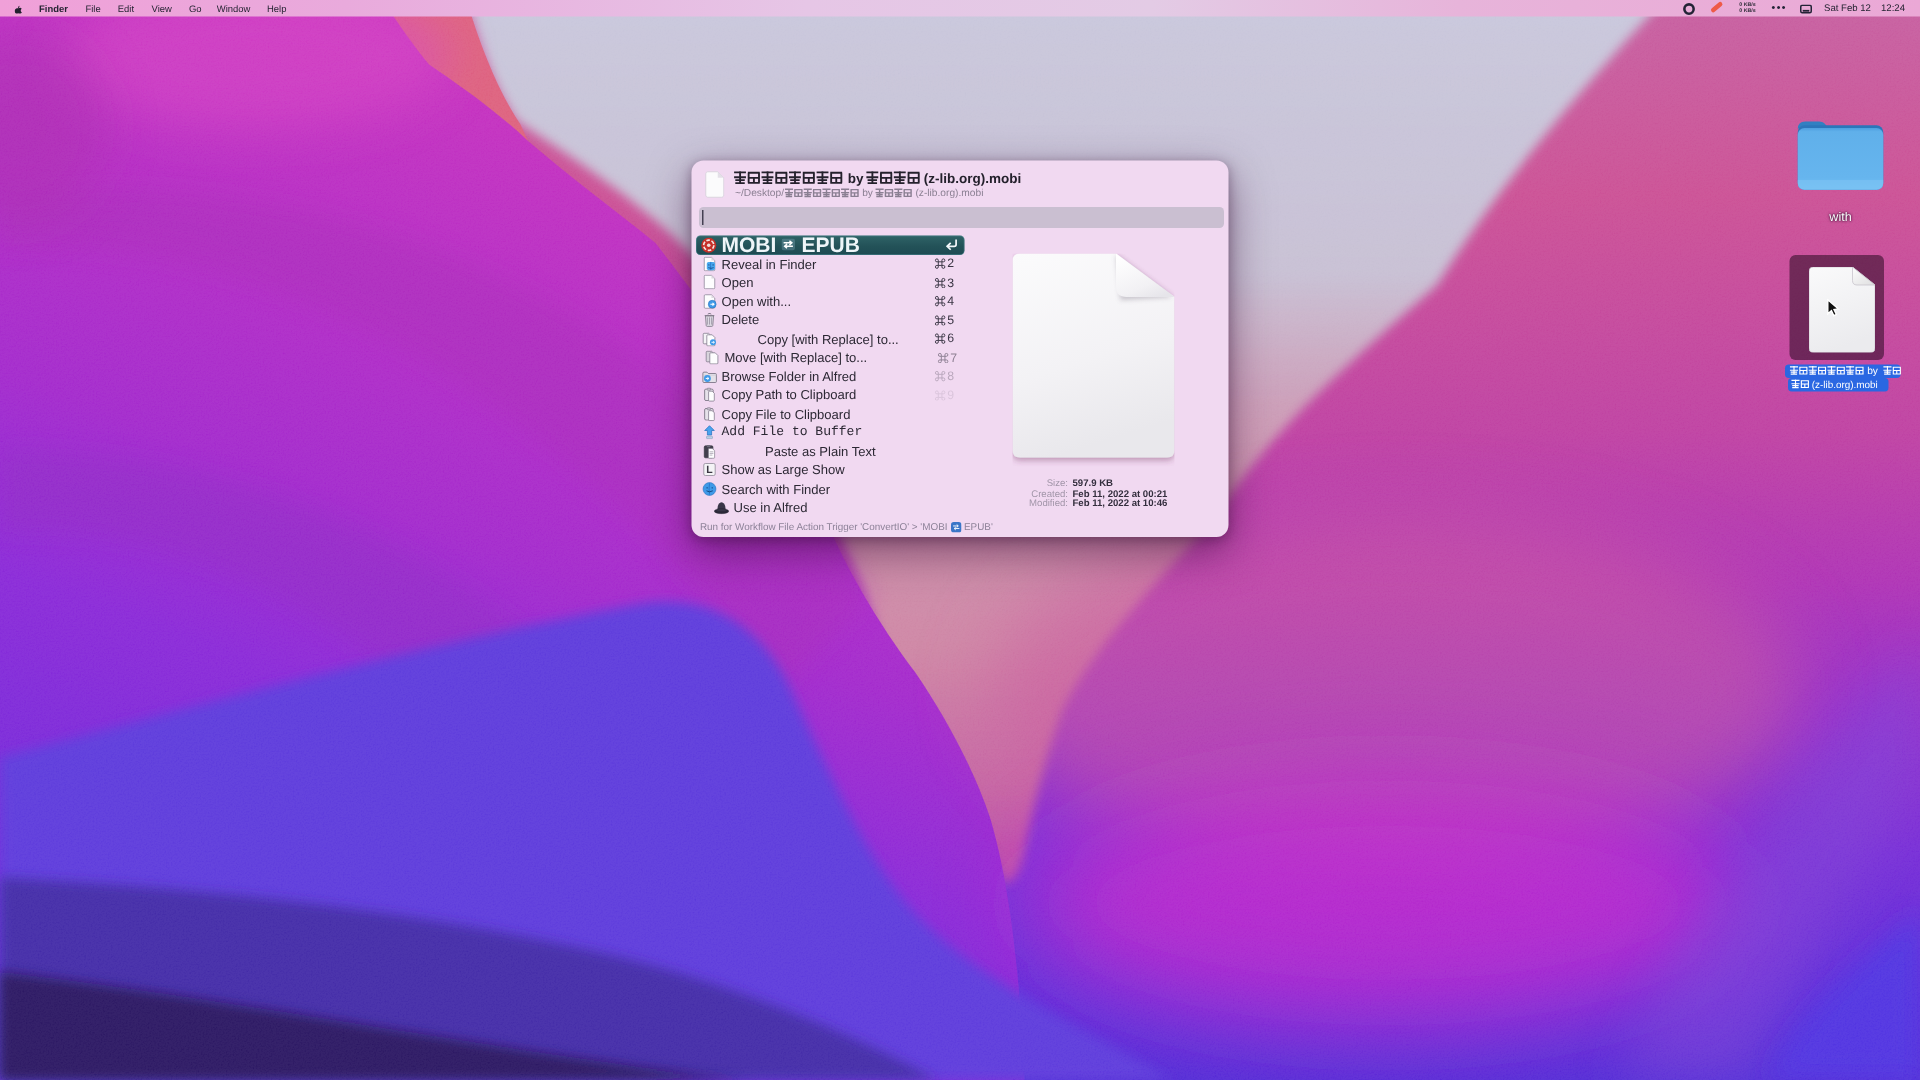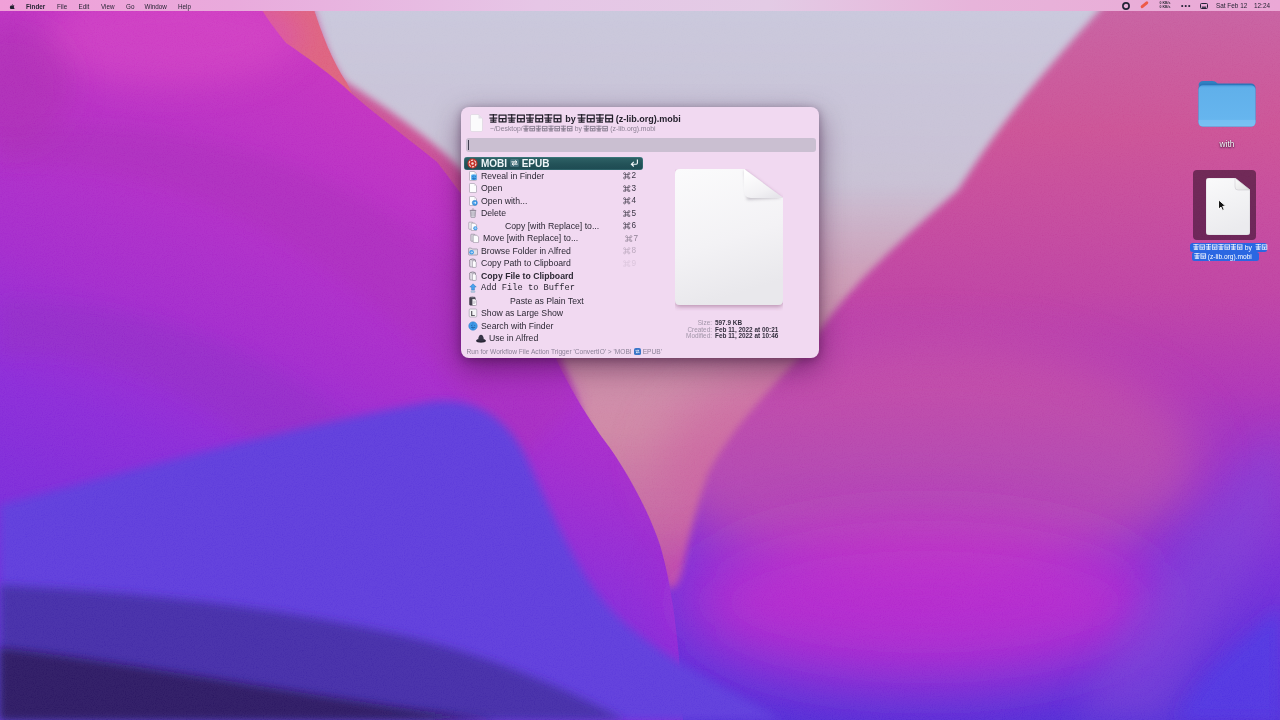--- a/index.html
+++ b/index.html
@@ -197,21 +197,21 @@
   <div class="abs" id="rows" style="left:0;top:50px;width:181px;height:188px;">
         <div class="abs" style="left:3px;top:0;width:179px;height:12.5px;border-radius:3px;
   background:linear-gradient(180deg,#2f6367 0%,#235258 55%,#1d4a52 100%);box-shadow:inset 0 0 0 0.5px rgba(120,200,210,0.35);">
   <div class="abs" style="left:2.6px;top:0.8px;">
             <svg width="11" height="11" viewBox="0 0 11 11">
               <circle cx="5.5" cy="5.5" r="5" fill="#c53028"></circle>
               <circle cx="5.5" cy="5.5" r="3.4" fill="none" stroke="#f3e8e4" stroke-width="1.1" stroke-dasharray="2.4 1.1"></circle>
               <circle cx="5.5" cy="5.5" r="1.2" fill="#f0e0dc"></circle>
             </svg>
           </div>
-  <div class="abs" style="left:17px;top:0;height:12.5px;display:flex;align-items:center;font-size:10px;font-weight:700;color:#eef5f8;white-space:pre;">MOBI <svg width="9" height="8" viewBox="0 0 9 8" style="vertical-align:-1px">
+  <div class="abs" style="left:17px;top:0;height:12.5px;display:flex;align-items:center;font-size:14px;font-weight:700;color:#eef5f8;white-space:pre;">MOBI <svg width="9" height="8" viewBox="0 0 9 8" style="vertical-align:-1px">
               <rect x="0" y="0" width="9" height="8" rx="1.6" fill="#9fc3d8" opacity="0.28"></rect>
               <path d="M1.4,2.9 H6.6 M5.3,1.5 L6.9,2.9 L5.3,4.3 M7.6,5.1 H2.4 M3.7,3.7 L2.1,5.1 L3.7,6.5" stroke="#ffffff" stroke-width="1" fill="none"></path>
             </svg> EPUB</div>
   <div class="abs" style="right:4.5px;top:1.4px;">
             <svg width="10" height="10" viewBox="0 0 10 10">
               <path d="M8.4,1.6 V5 Q8.4,6.2 7.2,6.2 H2.6 M4.8,3.9 L2.4,6.2 L4.8,8.5" stroke="#f2f7fa" stroke-width="1.15" fill="none"></path>
             </svg>
           </div>
 </div>
         <div class="abs" style="left:3px;top:12.5px;width:179px;height:12.5px;">
@@ -350,21 +350,21 @@
 </div>
         <div class="abs" style="left:3px;top:112.5px;width:179px;height:12.5px;">
   <div class="abs" style="left:3.5px;top:1.2px;">
             <svg width="10" height="10" viewBox="0 0 10 10">
               <rect x="1.8" y="1.4" width="5.6" height="7.6" rx="0.8" fill="#e2deе6"></rect>
               <rect x="1.8" y="1.4" width="5.6" height="7.6" rx="0.8" fill="#e6e2ea" stroke="#7f7789" stroke-width="0.5"></rect>
               <rect x="3.4" y="0.8" width="2.4" height="1.4" rx="0.5" fill="#c9c2cf" stroke="#7f7789" stroke-width="0.4"></rect>
               <path d="M4.4,3.2 Q4.4,2.8 4.8,2.8 L6.8,2.8 L8.2,4.2 L8.2,8.8 Q8.2,9.4 7.6,9.4 L4.9,9.4 Q4.4,9.4 4.4,9 Z" fill="#fdfdfe" stroke="#7f7789" stroke-width="0.5"></path>
             </svg>
           </div>
-  <div class="abs" style="left:17px;top:0;height:12.5px;display:flex;align-items:center;font-size:8.7px;color:#2c2834;font-weight:bold;">Copy File to Clipboard</div>
+  <div class="abs" style="left:17px;top:0;height:12.5px;display:flex;align-items:center;font-size:8.7px;color:#2c2834;">Copy File to Clipboard</div>
 
 </div>
         <div class="abs" style="left:3px;top:125.0px;width:179px;height:12.5px;">
   <div class="abs" style="left:3.5px;top:1.2px;">
             <svg width="10" height="10" viewBox="0 0 10 10">
               <path d="M5,0.8 L8.2,4 L6.4,4 L6.4,7 L3.6,7 L3.6,4 L1.8,4 Z" fill="#4aa3ee" stroke="#2a74c0" stroke-width="0.5"></path>
               <rect x="3" y="7.8" width="4" height="1.6" rx="0.4" fill="#b9cee6" stroke="#8aa2c0" stroke-width="0.4"></rect>
             </svg>
           </div>
   <div class="abs" style="left:17px;top:0;height:12.5px;display:flex;align-items:center;font-size:8.7px;color:#2c2834;font-family:Liberation Mono, monospace;">Add File to Buffer</div>

